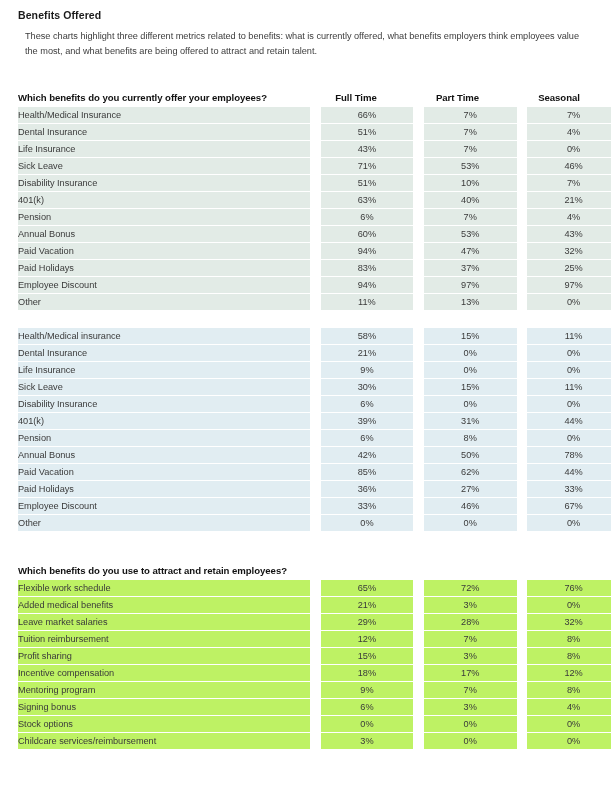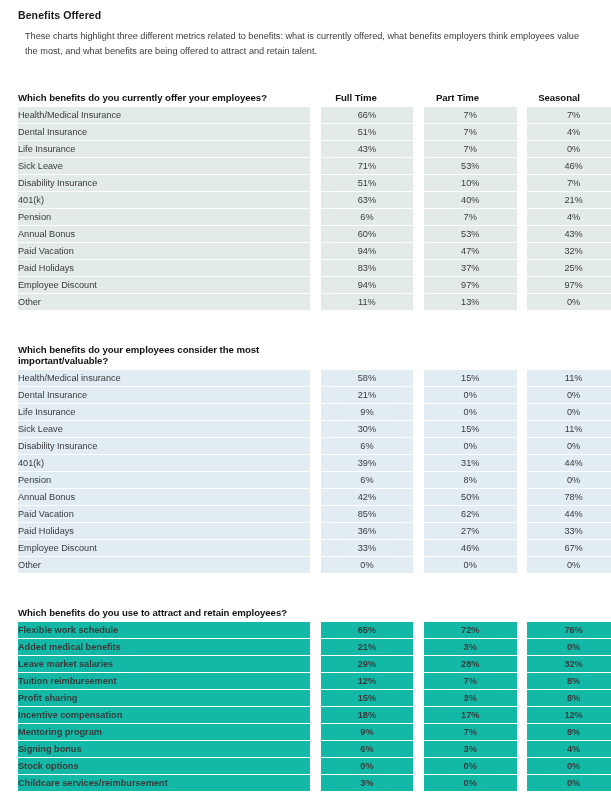--- a/index.html
+++ b/index.html
@@ -88,21 +88,21 @@
   }
   td.val {
     width: 88px;
     text-align: center;
     border-bottom: 1px solid #ffffff;
   }
 
   
   .t-green td.lbl, .t-green td.val { background: #e2ebe6; }
   .t-cyan  td.lbl, .t-cyan  td.val { background: #e1edf2; }
-  .t-blue  td.lbl, .t-blue  td.val { background: #14b8a6; font-weight: bold; }
+  .t-blue  td.lbl, .t-blue  td.val { background: #bef264; }
 
   .t-green tr:last-child td.lbl,
   .t-green tr:last-child td.val,
   .t-cyan tr:last-child td.lbl,
   .t-cyan tr:last-child td.val,
   .t-blue tr:last-child td.lbl,
   .t-blue tr:last-child td.val { border-bottom: none; }
 </style>
 </head>
 <body>
@@ -227,26 +227,20 @@
             <td class="gap"></td>
             <td class="val">13%</td>
             <td class="gap"></td>
             <td class="val">0%</td>
           </tr>
         </tbody>
     </table>
   </div>
 
   <div class="section">
-    <div class="section-head">
-      <div class="q">Which benefits do your employees consider the most important/valuable?</div>
-      <div class="ch c1"></div>
-      <div class="ch c2"></div>
-      <div class="ch c3"></div>
-    </div>
     <table class="grid t-cyan">
       <tbody>
           <tr>
             <td class="lbl">Health/Medical insurance</td>
             <td class="gap"></td>
             <td class="val">58%</td>
             <td class="gap"></td>
             <td class="val">15%</td>
             <td class="gap"></td>
             <td class="val">11%</td>

